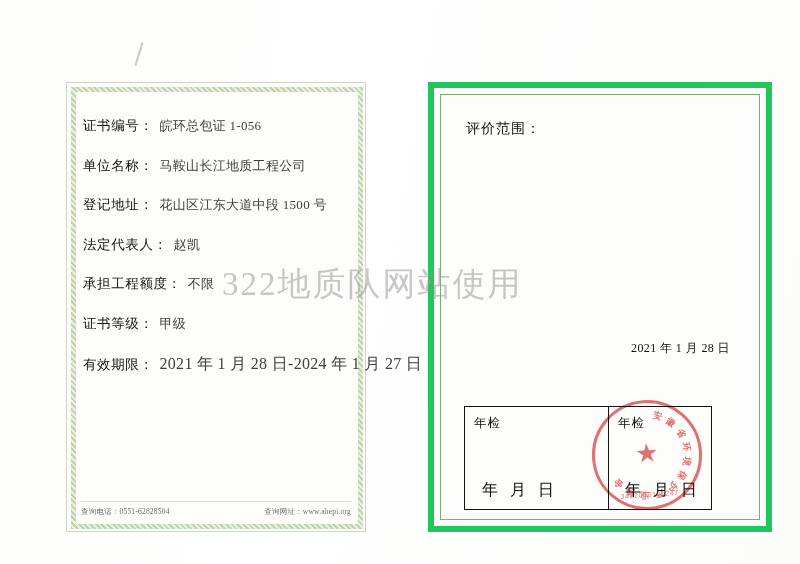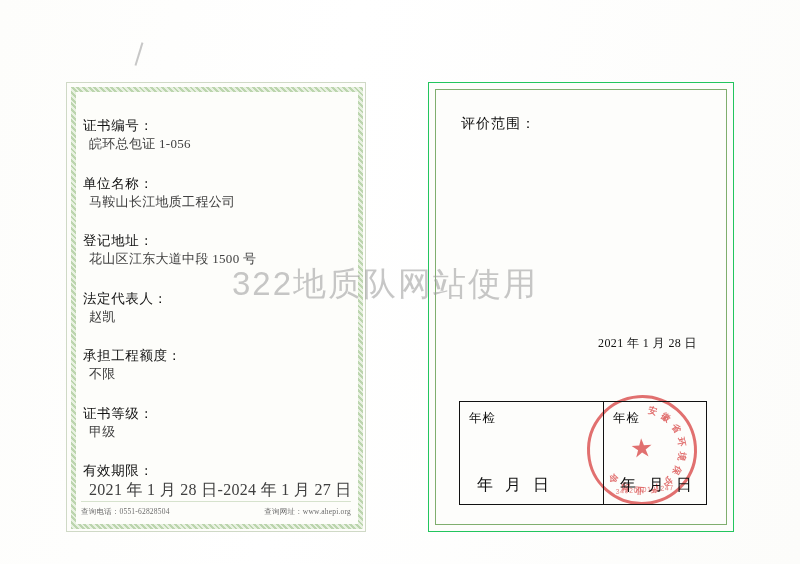--- a/index.html
+++ b/index.html
@@ -49,24 +49,23 @@
   }
 
   .fields {
     position: absolute;
     left: 16px;
     top: 34px;
     width: 272px;
   }
   .field-row {
     display: flex;
-    align-items: flex-start;
+    align-items: center;
     margin-bottom: 21.5px;
     white-space: nowrap;
-    flex-direction: column;
   }
   .field-label {
     font-size: 13.5px;
     color: #121212;
     letter-spacing: 0.6px;
     font-family: "Liberation Serif", serif;
   }
   .field-value {
     font-size: 13px;
     color: #404040;
@@ -95,24 +94,24 @@
     top: -6px;
     height: 1px;
     background: #d6e2cd;
   }
 
   
   .right-panel {
     position: absolute;
     left: 428px;
     top: 82px;
-    width: 306px;
+    width: 344px;
     height: 450px;
     background: #fdfdfb;
-    border: 1px solid #22c55e;
+    border: 6px solid #22c55e;
     box-sizing: border-box;
   }
   .right-panel .rframe {
     position: absolute;
     left: 6px; top: 6px;
     right: 6px; bottom: 6px;
     border: 1.5px solid #7fae6e;
     box-sizing: border-box;
   }
   .scope-title {
@@ -227,28 +226,28 @@
     right: 10px;
     bottom: 8px;
     font-size: 16px;
     color: #111;
     letter-spacing: 4px;
   }
 
   
   .watermark {
     position: absolute;
-    left: 232px;
+    left: 222px;
     top: 262px;
     font-size: 33px;
     color: #9a9a9a;
     opacity: 0.55;
     letter-spacing: 2px;
     white-space: nowrap;
-    font-family: Liberation Sans, sans-serif;
+    font-family: Liberation Serif, serif;
   }
 
   
   .stroke {
     position: absolute;
     left: 138px;
     top: 42px;
     width: 1.5px;
     height: 24px;
     background: #b9b9b9;

